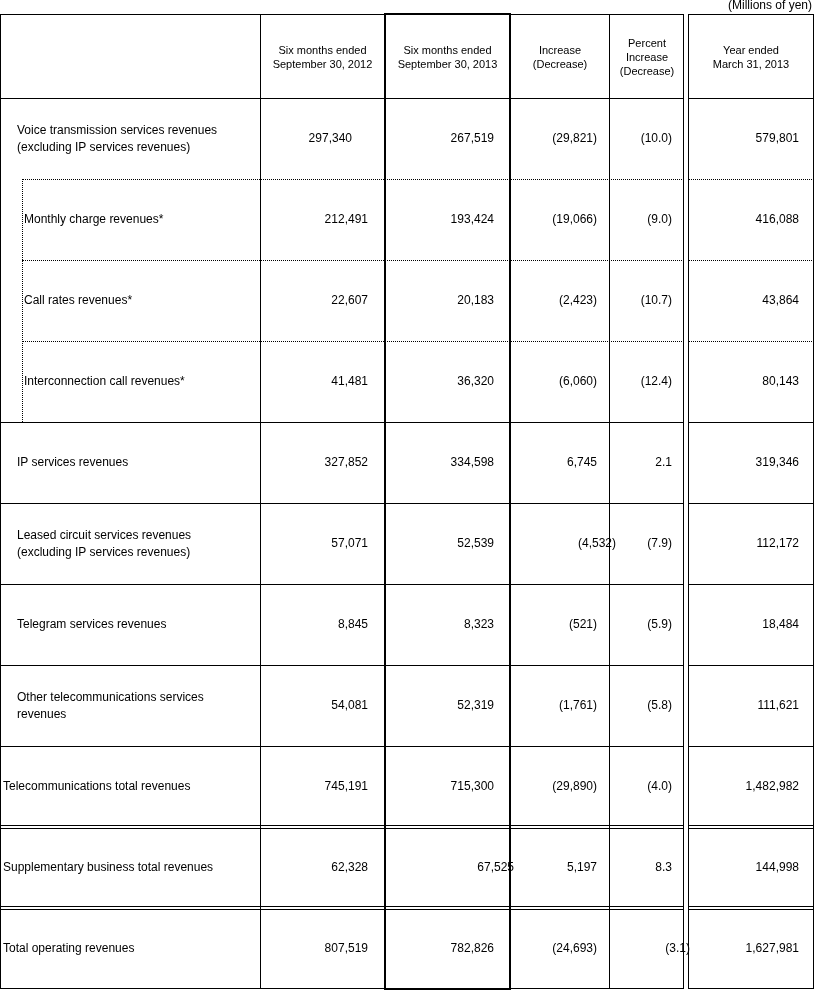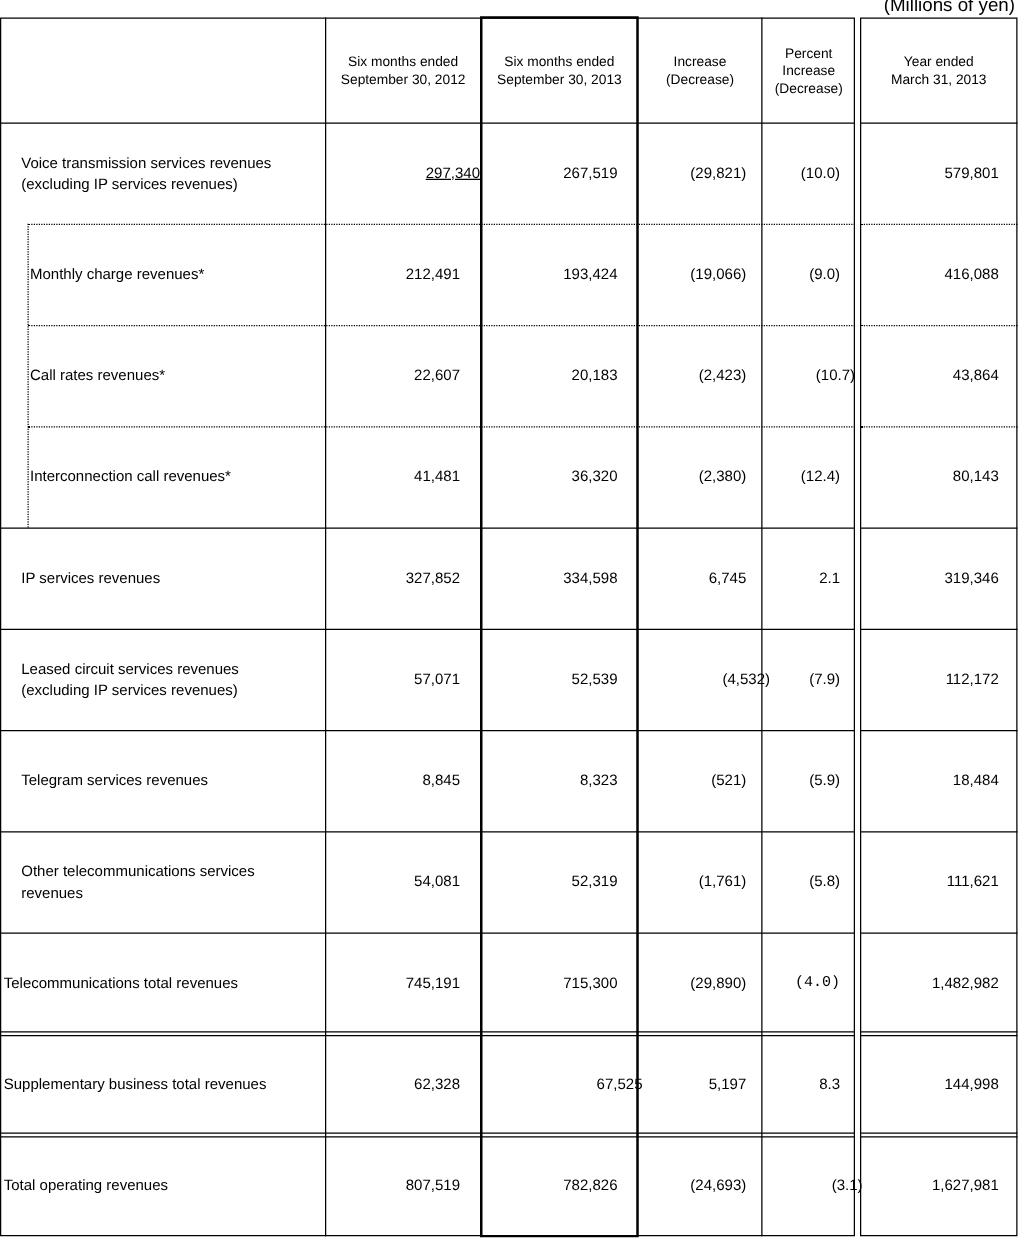--- a/index.html
+++ b/index.html
@@ -1,18 +1,18 @@
 <!DOCTYPE html>
 <html><head>
 <meta charset="utf-8">
 <style>
   html, body { margin: 0; padding: 0; background: #ffffff; }
   body { width: 815px; height: 990px; position: relative; overflow: hidden;
          font-family: "Liberation Sans", sans-serif; color: #000; }
-  .unit { position: absolute; top: 0; right: 3px; font-size: 15px; line-height: 10px; }
+  .unit { position: absolute; top: 0; right: 3px; font-size: 12px; line-height: 10px; }
   
   .box { position: absolute; box-sizing: border-box; }
   .hline { position: absolute; height: 0; border-top: 1px solid #000; }
   .hline.dotted { border-top: 1px dotted #000; }
   .vline { position: absolute; width: 0; border-left: 1px solid #000; }
   .vline.dotted { border-left: 1px dotted #000; }
   .cell { position: absolute; display: flex; align-items: center; font-size: 12px; line-height: 17px; box-sizing: border-box; }
   .hdr { justify-content: center; text-align: center; font-size: 11px; line-height: 14px; }
   .num { justify-content: flex-end; }
   .lbl { justify-content: flex-start; }
@@ -83,47 +83,47 @@
 (Decrease)</span>
     </div>
     <div class="cell hdr" style="left: 689px; top: 15px; width: 124px; height: 83px;">
       <span>Year ended
 March 31, 2013</span>
     </div>
     <div class="cell lbl" style="left: 17px; top: 98px; width: 241px; height: 81px;">
       <span>Voice transmission services revenues
 (excluding IP services revenues)</span>
     </div>
-    <div class="cell num" style="left: 260px; top: 98px; width: 124px; height: 81px; padding-right: 0; text-decoration: underline;">297,340</div>
+    <div class="cell num" style="left: 260px; top: 98px; width: 124px; height: 81px; padding-right: 32px;">297,340</div>
     <div class="cell num" style="left: 384px; top: 98px; width: 126px; height: 81px; padding-right: 16px;">267,519</div>
     <div class="cell num" style="left: 510px; top: 98px; width: 99px; height: 81px; padding-right: 12px;">(29,821)</div>
     <div class="cell num" style="left: 609px; top: 98px; width: 75px; height: 81px; padding-right: 12px;">(10.0)</div>
     <div class="cell num" style="left: 688px; top: 98px; width: 126px; height: 81px; padding-right: 15px;">579,801</div>
     <div class="cell lbl" style="left: 24px; top: 179px; width: 234px; height: 81px;">
       <span>Monthly charge revenues*</span>
     </div>
     <div class="cell num" style="left: 260px; top: 179px; width: 124px; height: 81px; padding-right: 16px;">212,491</div>
     <div class="cell num" style="left: 384px; top: 179px; width: 126px; height: 81px; padding-right: 16px;">193,424</div>
     <div class="cell num" style="left: 510px; top: 179px; width: 99px; height: 81px; padding-right: 12px;">(19,066)</div>
     <div class="cell num" style="left: 609px; top: 179px; width: 75px; height: 81px; padding-right: 12px;">(9.0)</div>
     <div class="cell num" style="left: 688px; top: 179px; width: 126px; height: 81px; padding-right: 15px;">416,088</div>
     <div class="cell lbl" style="left: 24px; top: 260px; width: 234px; height: 81px;">
       <span>Call rates revenues*</span>
     </div>
     <div class="cell num" style="left: 260px; top: 260px; width: 124px; height: 81px; padding-right: 16px;">22,607</div>
     <div class="cell num" style="left: 384px; top: 260px; width: 126px; height: 81px; padding-right: 16px;">20,183</div>
     <div class="cell num" style="left: 510px; top: 260px; width: 99px; height: 81px; padding-right: 12px;">(2,423)</div>
-    <div class="cell num" style="left: 609px; top: 260px; width: 75px; height: 81px; ">(10.7)</div>
+    <div class="cell num" style="left: 609px; top: 260px; width: 75px; height: 81px; padding-right: 12px;">(10.7)</div>
     <div class="cell num" style="left: 688px; top: 260px; width: 126px; height: 81px; padding-right: 15px;">43,864</div>
     <div class="cell lbl" style="left: 24px; top: 341px; width: 234px; height: 81px;">
       <span>Interconnection call revenues*</span>
     </div>
     <div class="cell num" style="left: 260px; top: 341px; width: 124px; height: 81px; padding-right: 16px;">41,481</div>
     <div class="cell num" style="left: 384px; top: 341px; width: 126px; height: 81px; padding-right: 16px;">36,320</div>
-    <div class="cell num" style="left: 510px; top: 341px; width: 99px; height: 81px; padding-right: 12px;">(2,380)</div>
+    <div class="cell num" style="left: 510px; top: 341px; width: 99px; height: 81px; padding-right: 12px;">(6,060)</div>
     <div class="cell num" style="left: 609px; top: 341px; width: 75px; height: 81px; padding-right: 12px;">(12.4)</div>
     <div class="cell num" style="left: 688px; top: 341px; width: 126px; height: 81px; padding-right: 15px;">80,143</div>
     <div class="cell lbl" style="left: 17px; top: 422px; width: 241px; height: 81px;">
       <span>IP services revenues</span>
     </div>
     <div class="cell num" style="left: 260px; top: 422px; width: 124px; height: 81px; padding-right: 16px;">327,852</div>
     <div class="cell num" style="left: 384px; top: 422px; width: 126px; height: 81px; padding-right: 16px;">334,598</div>
     <div class="cell num" style="left: 510px; top: 422px; width: 99px; height: 81px; padding-right: 12px;">6,745</div>
     <div class="cell num" style="left: 609px; top: 422px; width: 75px; height: 81px; padding-right: 12px;">2.1</div>
     <div class="cell num" style="left: 688px; top: 422px; width: 126px; height: 81px; padding-right: 15px;">319,346</div>
@@ -152,21 +152,21 @@
     <div class="cell num" style="left: 384px; top: 665px; width: 126px; height: 81px; padding-right: 16px;">52,319</div>
     <div class="cell num" style="left: 510px; top: 665px; width: 99px; height: 81px; padding-right: 12px;">(1,761)</div>
     <div class="cell num" style="left: 609px; top: 665px; width: 75px; height: 81px; padding-right: 12px;">(5.8)</div>
     <div class="cell num" style="left: 688px; top: 665px; width: 126px; height: 81px; padding-right: 15px;">111,621</div>
     <div class="cell lbl" style="left: 3px; top: 746px; width: 255px; height: 81px;">
       <span>Telecommunications total revenues</span>
     </div>
     <div class="cell num" style="left: 260px; top: 746px; width: 124px; height: 81px; padding-right: 16px;">745,191</div>
     <div class="cell num" style="left: 384px; top: 746px; width: 126px; height: 81px; padding-right: 16px;">715,300</div>
     <div class="cell num" style="left: 510px; top: 746px; width: 99px; height: 81px; padding-right: 12px;">(29,890)</div>
-    <div class="cell num" style="left: 609px; top: 746px; width: 75px; height: 81px; padding-right: 12px; font-family: Liberation Mono, monospace;">(4.0)</div>
+    <div class="cell num" style="left: 609px; top: 746px; width: 75px; height: 81px; padding-right: 12px;">(4.0)</div>
     <div class="cell num" style="left: 688px; top: 746px; width: 126px; height: 81px; padding-right: 15px;">1,482,982</div>
     <div class="cell lbl" style="left: 3px; top: 827px; width: 255px; height: 81px;">
       <span>Supplementary business total revenues</span>
     </div>
     <div class="cell num" style="left: 260px; top: 827px; width: 124px; height: 81px; padding-right: 16px;">62,328</div>
     <div class="cell num" style="left: 384px; top: 827px; width: 146px; height: 81px; padding-right: 16px;">67,525</div>
     <div class="cell num" style="left: 510px; top: 827px; width: 99px; height: 81px; padding-right: 12px; padding-left: 29px;">5,197</div>
     <div class="cell num" style="left: 609px; top: 827px; width: 75px; height: 81px; padding-right: 12px;">8.3</div>
     <div class="cell num" style="left: 688px; top: 827px; width: 126px; height: 81px; padding-right: 15px;">144,998</div>
     <div class="cell lbl" style="left: 3px; top: 908px; width: 255px; height: 81px;">

